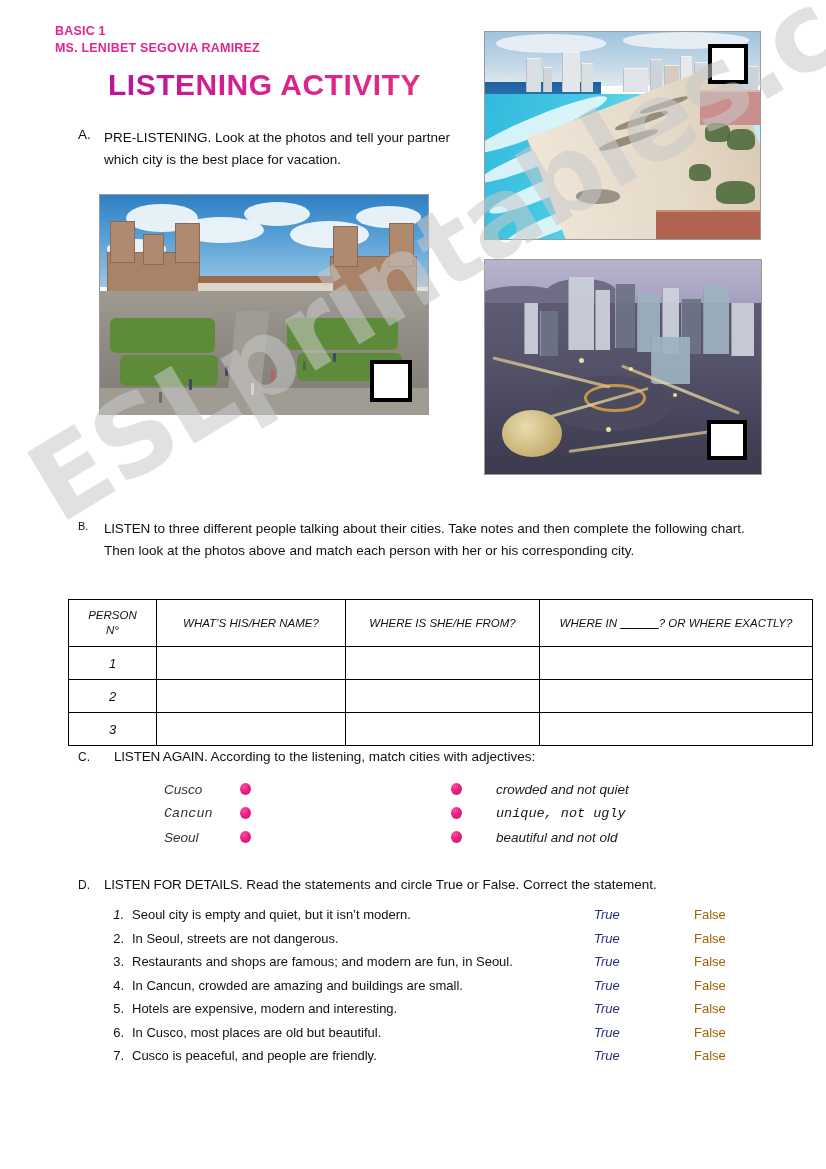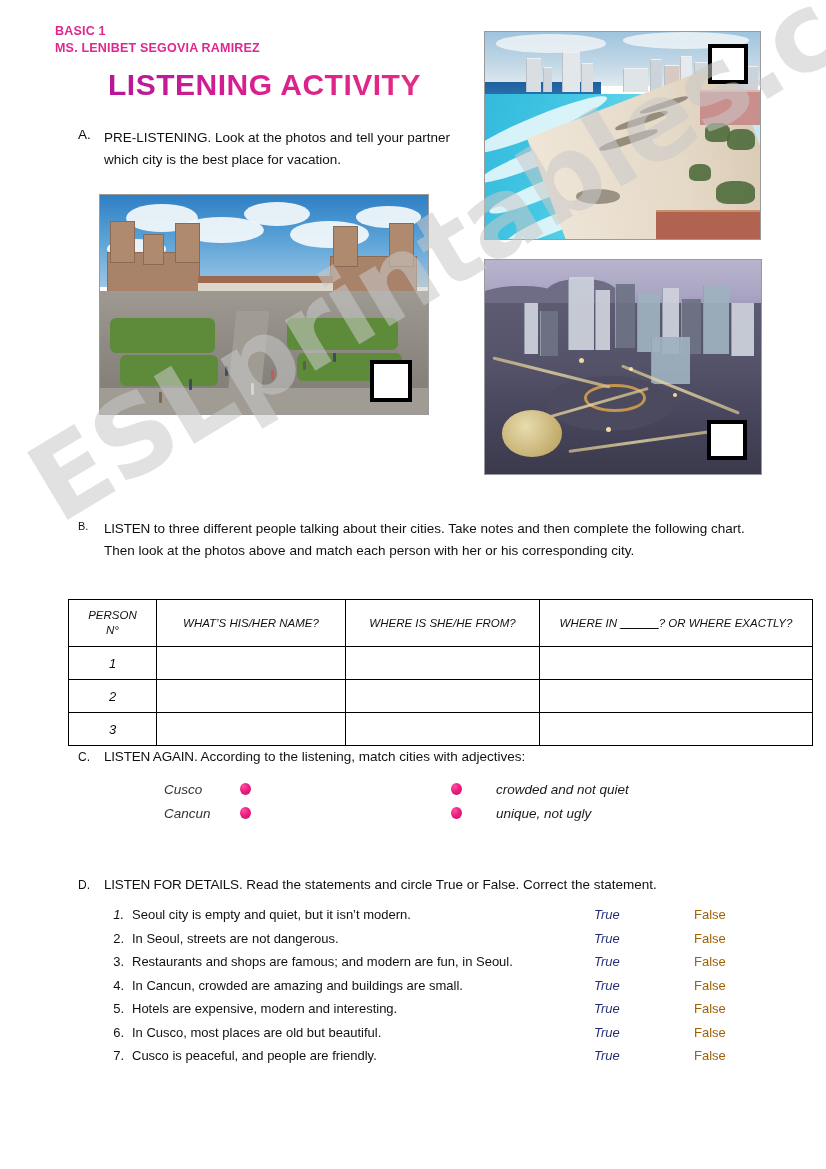--- a/index.html
+++ b/index.html
@@ -282,21 +282,21 @@
 
   
   .sec-c {
     position: absolute;
     left: 78px;
     top: 749px;
     width: 690px;
     z-index: 6;
   }
   .sec-c .letter { position:absolute; left:0; top:1px; font-size:12px; }
-  .sec-c .head { margin-left:26px; font-size:13.5px; }
+  .sec-c .head { margin-left:36px; font-size:13.5px; }
   .match {
     position: relative;
     margin-left: 26px;
     margin-top: 14px;
     height: 72px;
   }
   .match-row {
     position: absolute;
     left: 0;
     width: 100%;
@@ -530,25 +530,31 @@
   <div class="sec-c">
     <span class="letter">C.</span>
     <div class="head"><span class="kw">LISTEN AGAIN.</span><span> According to the listening, match cities with adjectives:</span></div>
     <div class="match">
       <div class="match-row" style="top:0px;">
         <span class="city-label">Cusco</span>
         <span class="dot dot-left"></span>
         <span class="dot dot-right"></span>
         <span class="adj">crowded and not quiet</span>
       </div>
-      <div class="match-row" style="top:24px;">
+      <div class="match-row" style="top:24px;font-family:Liberation Mono, monospace;">
         <span class="city-label">Cancun</span>
         <span class="dot dot-left"></span>
         <span class="dot dot-right"></span>
         <span class="adj">unique, not ugly</span>
+      </div>
+      <div class="match-row" style="top:48px;">
+        <span class="city-label">Seoul</span>
+        <span class="dot dot-left"></span>
+        <span class="dot dot-right"></span>
+        <span class="adj">beautiful and not old</span>
       </div>
     </div>
   </div>
 
   <div class="sec-d">
     <span class="letter">D.</span>
     <div class="head"><span class="kw">LISTEN FOR DETAILS.</span><span> Read the statements and circle True or False. Correct the statement.</span></div>
     <div class="statements">
       <div class="st-row">
         <span class="st-num">1.</span>

